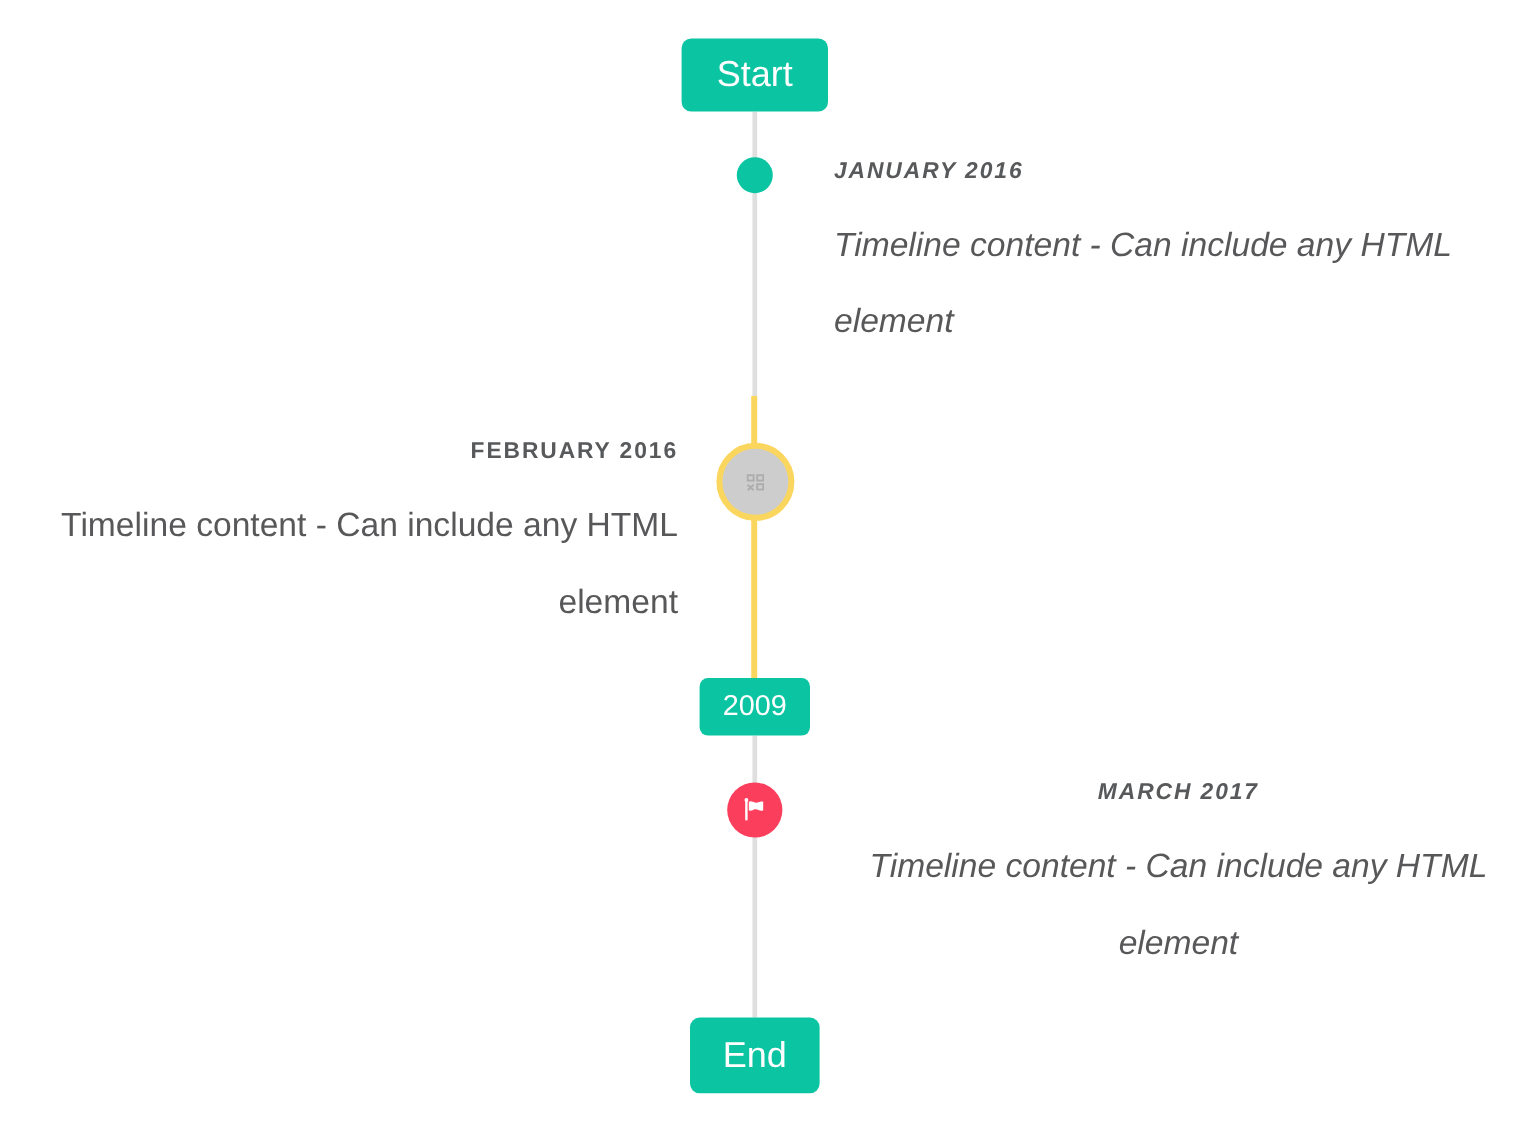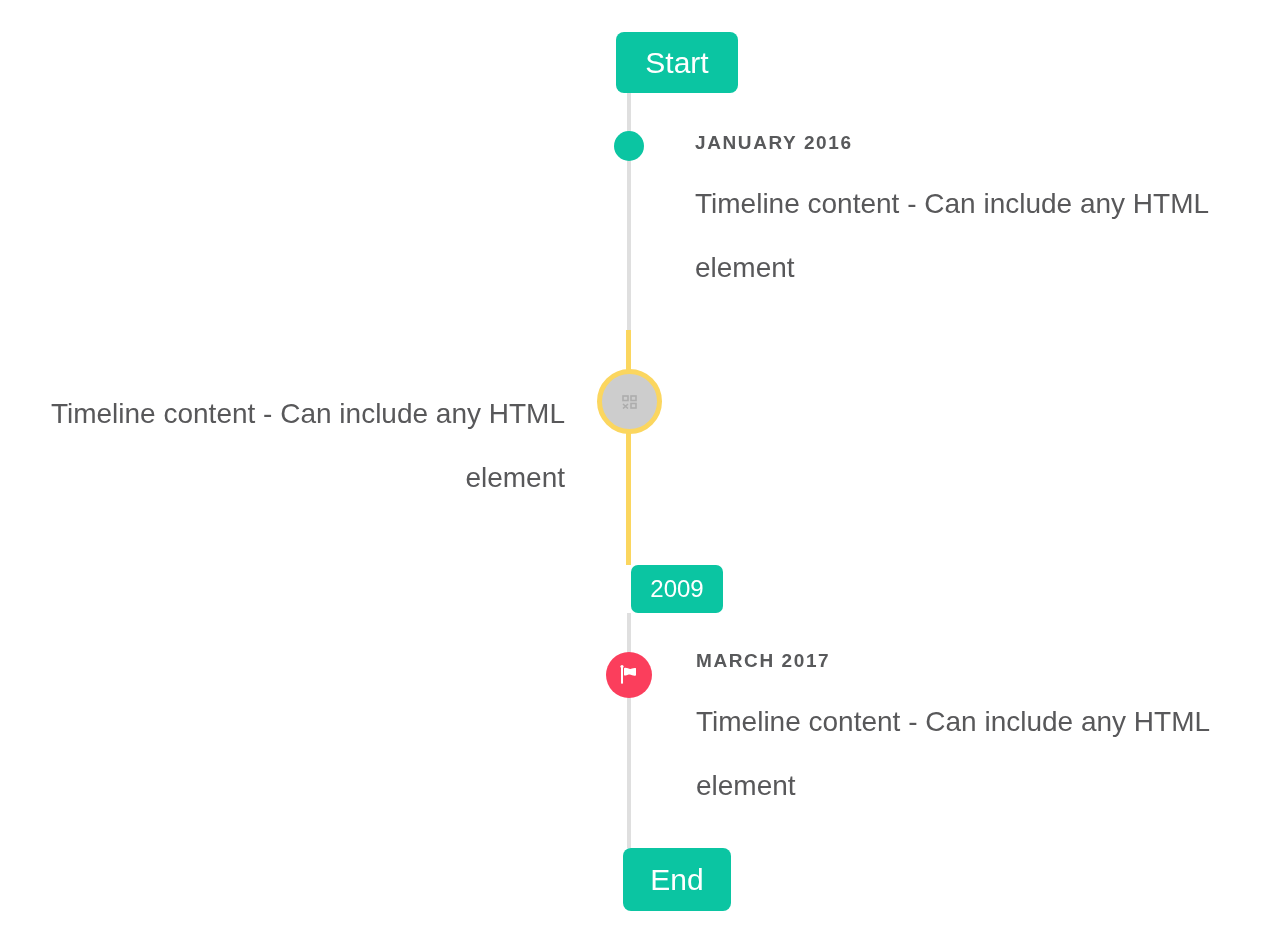--- a/index.html
+++ b/index.html
@@ -28,21 +28,20 @@
   .line-bottom{top:613px;height:235px;}
   .line-highlight{background:var(--accent-yellow,#fbd65f);width:5px;left:626px;top:330px;height:235px;}
 
   .badge{
     position:absolute;
     display:flex;align-items:center;justify-content:center;
     background:var(--accent-teal,#0bc5a2);
     color:var(--button-text,#ffffff);
     border-radius:8px;
     cursor:default;
-    margin-left:48px;
   }
   .badge-start{left:568px;top:32px;width:122px;height:61px;font-size:30px;}
   .badge-end{left:575px;top:848px;width:108px;height:63px;font-size:30px;}
   .badge-year{left:583px;top:565px;width:92px;height:48px;font-size:24px;border-radius:7px;}
 
   .marker{position:absolute;border-radius:50%;}
   .marker-dot{
     left:614px;top:131px;width:30px;height:30px;
     background:var(--accent-teal,#0bc5a2);
   }
@@ -53,25 +52,25 @@
     display:flex;align-items:center;justify-content:center;
   }
   .marker-flag{
     left:606px;top:652px;width:46px;height:46px;
     background:var(--accent-red,#fb3e5c);
     display:flex;align-items:center;justify-content:center;
   }
   .icon{display:inline-flex;line-height:0;}
 
   .item{position:absolute;width:530px;}
-  .item-right{text-align:left;}
+  .item-right{text-align:left;font-style:italic;}
   .item-left{text-align:right;}
   .item-1{left:695px;top:131px;}
   .item-2{right:703px;top:365px;}
-  .item-3{left:696px;top:649px;}
+  .item-3{left:717px;top:649px;text-align:center;}
   .item-title{
     font-size:19px;
     font-weight:700;
     letter-spacing:1.6px;
     color:var(--title-text,#58595b);
     line-height:24px;
   }
   .item-content{
     margin-top:17px;
     font-size:28px;
@@ -102,20 +101,21 @@
         <g fill="none" stroke="#adadad" stroke-width="1.6">
           <rect x="1" y="1" width="5" height="4.5"></rect>
           <rect x="9" y="1" width="5" height="4.5"></rect>
           <rect x="9" y="8.5" width="5" height="4.5"></rect>
           <path d="M1 9 L6 13.5 M1 13.5 L6 9"></path>
         </g>
       </svg>
     </span>
   </div>
   <div class="item item-left item-2">
+    <div class="item-title">FEBRUARY 2016</div>
     <div class="item-content">Timeline content - Can include any HTML element</div>
   </div>
 
   <div class="badge badge-year">2009</div>
 
   <div class="marker marker-flag">
     <span class="icon">
       <svg width="24" height="24" viewBox="0 0 24 24">
         <g fill="#ffffff">
           <circle cx="5" cy="3.6" r="1.6"></circle>

